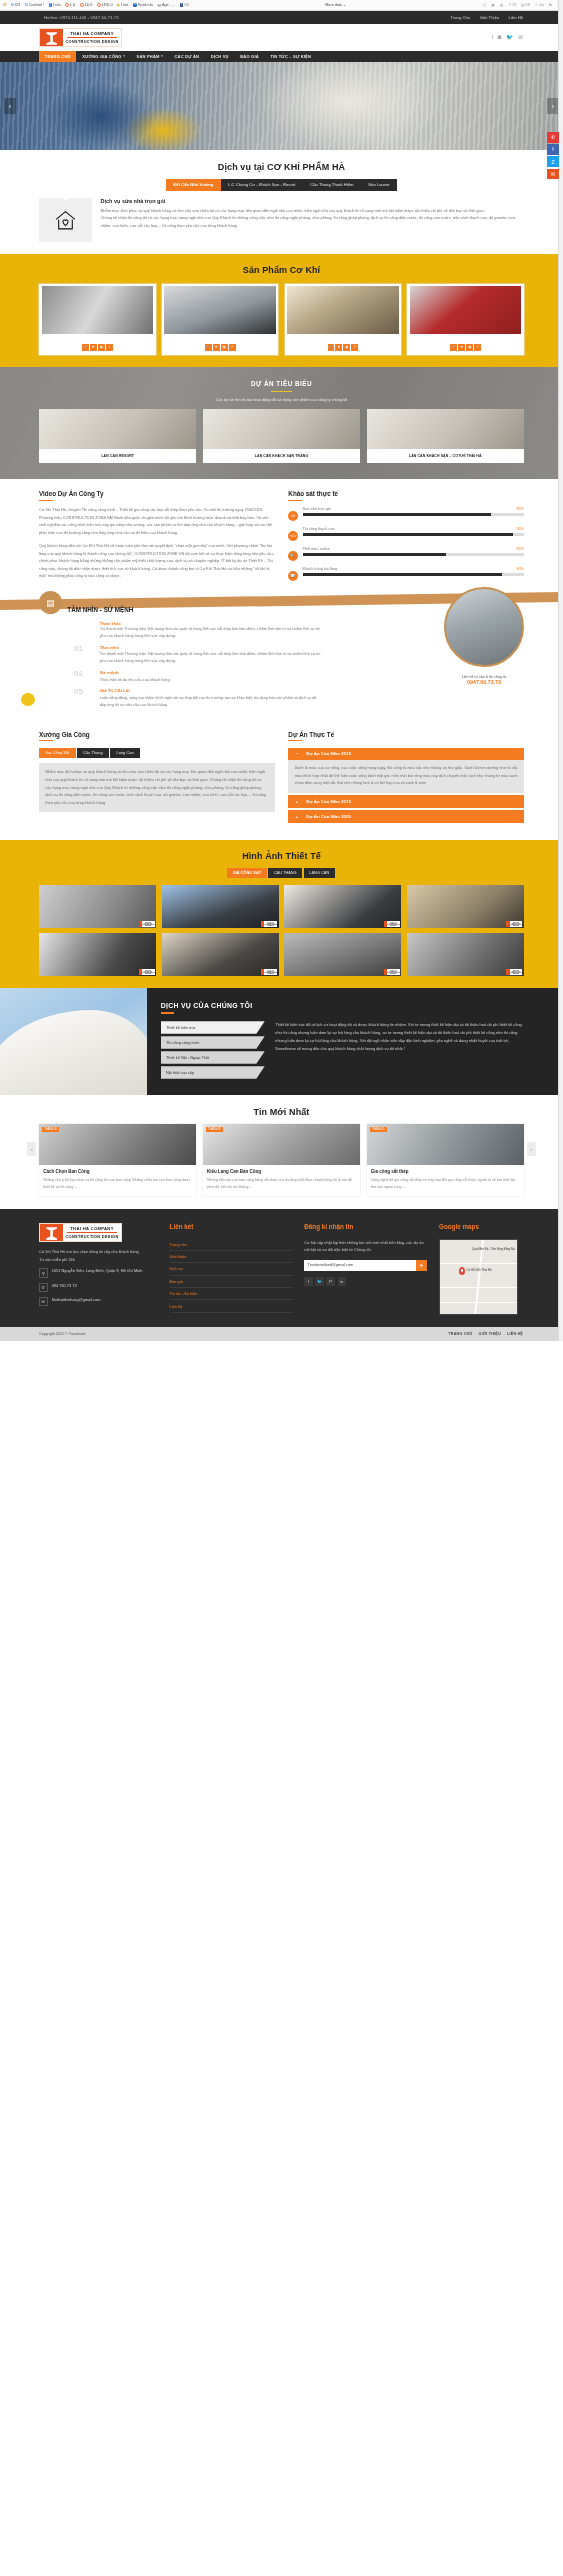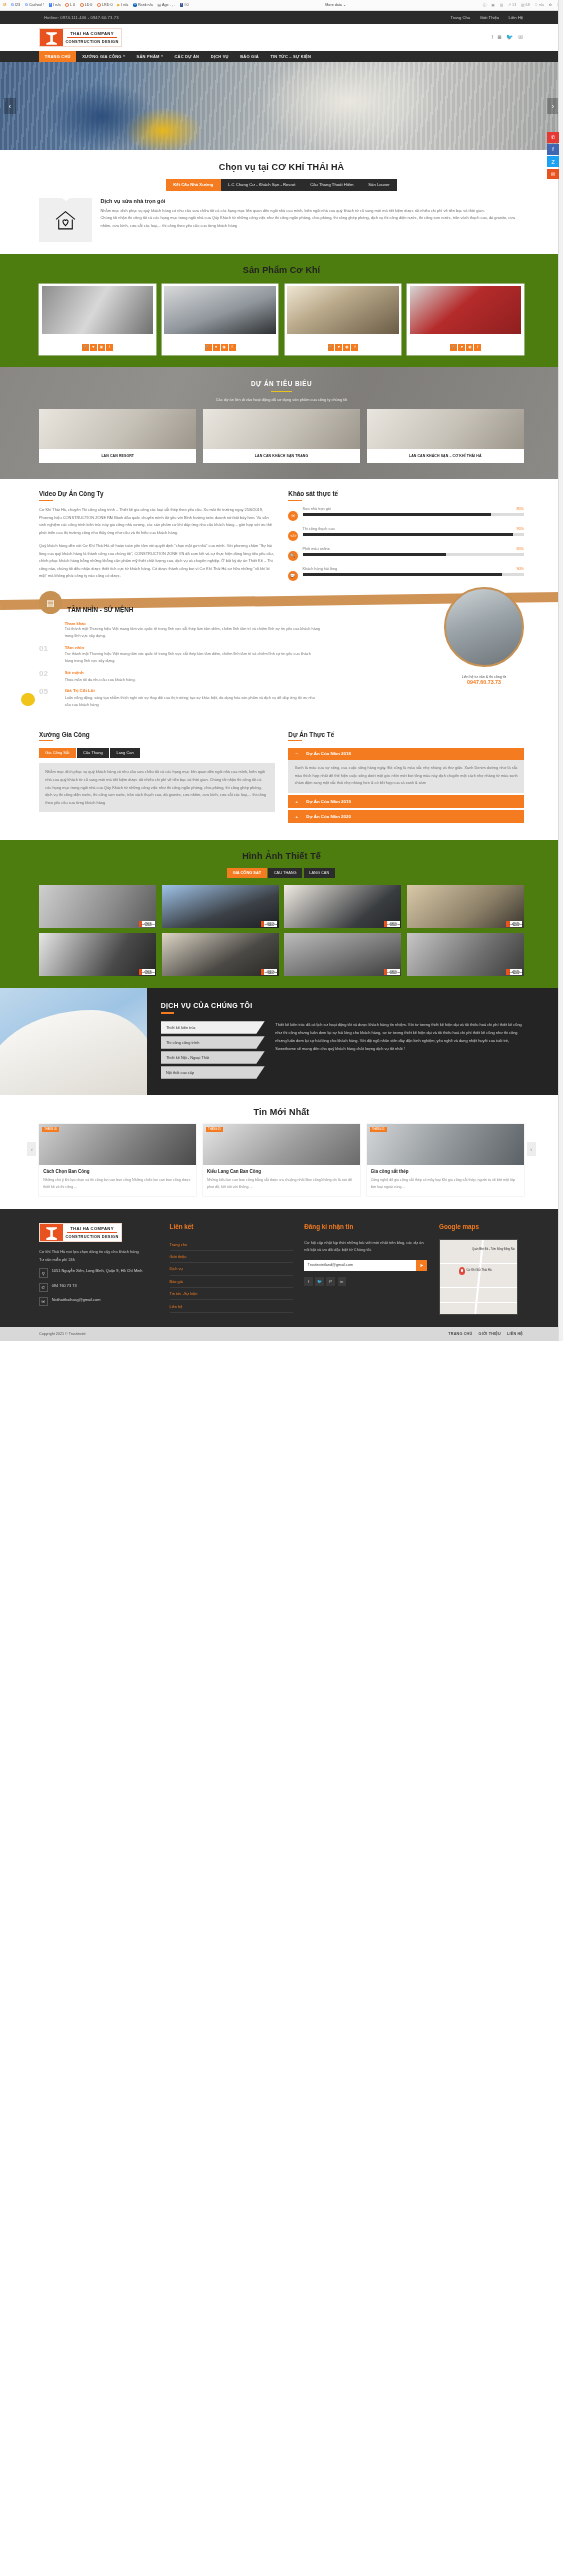--- a/index.html
+++ b/index.html
@@ -54,21 +54,21 @@
      background:rgba(0,0,0,.26);color:#fff;display:flex;align-items:center;justify-content:center;font-size:6.9px;}
   .hero .arrow.l{left:4.2px} .hero .arrow.r{right:4.2px}
 
   
   .dock{position:absolute;right:4.2px;top:132px;width:11.6px;display:flex;flex-direction:column;gap:1.6px;z-index:40;}
   .dock span{height:10.6px;display:flex;align-items:center;justify-content:center;color:#fff;font-size:5.3px;}
   .dock .d1{background:#e53935}.dock .d2{background:#4267b2}.dock .d3{background:#1da1f2}.dock .d4{background:#e8521f}
 
   
   .sec{padding:11.6px 39px;}
-  .sec.grey{background:#4d7c0f}
+  .sec.grey{background:#eab308}
   .ctr{text-align:center}
   h2.big{font-size:9px;font-weight:bold;color:#222;letter-spacing:0.1px;}
   h3.sub{font-size:6.3px;font-weight:bold;color:#1d1d1d;}
   .ul-orange{width:13.7px;height:1.1px;background:#f47b20;margin-top:2.6px;}
 
   
   .tabs{display:inline-flex;background:#2b2b2b;margin-top:7.4px;}
   .tabs div{padding:3.2px 7.4px;color:#e2e2e2;font-size:4.2px;}
   .tabs div.on{background:#f47b20;color:#fff;font-weight:bold;}
 
@@ -114,21 +114,21 @@
   .bar{height:3.2px;background:#dcdcdc;margin-top:2.1px;}
   .bar i{display:block;height:3.2px;background:#2b2b2b;}
 
   
   .vision{position:relative;padding:0 39px 13.7px;}
   .vband{position:absolute;left:0;right:0;top:9.5px;height:9.5px;background:#cf9355;transform:rotate(-.8deg);}
   .vhead{position:relative;display:flex;align-items:center;gap:5.3px;padding-top:5.3px;}
   .vcircle{width:23px;height:23px;border-radius:50%;background:#c69153;color:#fff;display:flex;align-items:center;justify-content:center;font-size:9px;position:relative;z-index:2;}
   .vtitle{font-size:6.3px;font-weight:bold;color:#1b1b1b;margin-top:12.7px;}
   .vlist{margin-top:5.3px;position:relative;}
-  .vitem{display:flex;gap:12px;margin-bottom:4.8px;}
+  .vitem{display:flex;gap:12px;margin-bottom:4.8px;margin-left:35px;}
   .vnum{flex:0 0 13.7px;font-size:8px;font-weight:bold;color:#d8d8d8;line-height:1;}
   .vitem h5{font-size:4.4px;color:#f47b20;font-weight:bold;margin-bottom:1.6px;}
   .vitem p{font-size:3.8px;color:#777;line-height:1.85;}
   .vitem a{color:#f47b20;font-size:4px;font-weight:bold;text-decoration:none;}
   .vphoto{position:absolute;right:39px;top:0.5px;width:80px;height:80px;border-radius:50%;border:2.1px solid #c69153;overflow:hidden;
      background:linear-gradient(160deg,#cfd5d8,#9aa3a8 45%,#6d7579);}
   .vphone{position:absolute;right:39px;top:89px;width:80px;text-align:center;}
   .vphone .l{font-size:3.6px;color:#555}
   .vphone .n{font-size:5.3px;font-weight:bold;color:#f47b20}
   .vbadge{position:absolute;left:21px;bottom:21px;width:13.7px;height:13.7px;border-radius:50%;background:#f0c419;}
@@ -339,21 +339,21 @@
   </div>
 
   <div class="dock">
     <span class="d1">✆</span>
     <span class="d2">f</span>
     <span class="d3">Z</span>
     <span class="d4">✉</span>
   </div>
 
   <div class="sec ctr">
-    <h2 class="big">Chọn vụ tại CƠ KHÍ THÁI HÀ</h2>
+    <h2 class="big">Dịch vụ tại CƠ KHÍ PHẨM HÀ</h2>
     <div class="tabs">
       <div class="on">Kết Cấu Nhà Xưởng</div>
       <div>L.C Chung Cư - Khách Sạn - Resrot</div>
       <div>Cầu Thang Thoát Hiểm</div>
       <div>Sàn Louver</div>
     </div>
     <div class="svcbody">
       <div class="svcicon">
         <svg width="23" height="23" viewBox="0 0 44 44" fill="none" stroke="#111" stroke-width="2">
           <path d="M4 20 L22 5 L40 20"></path>

